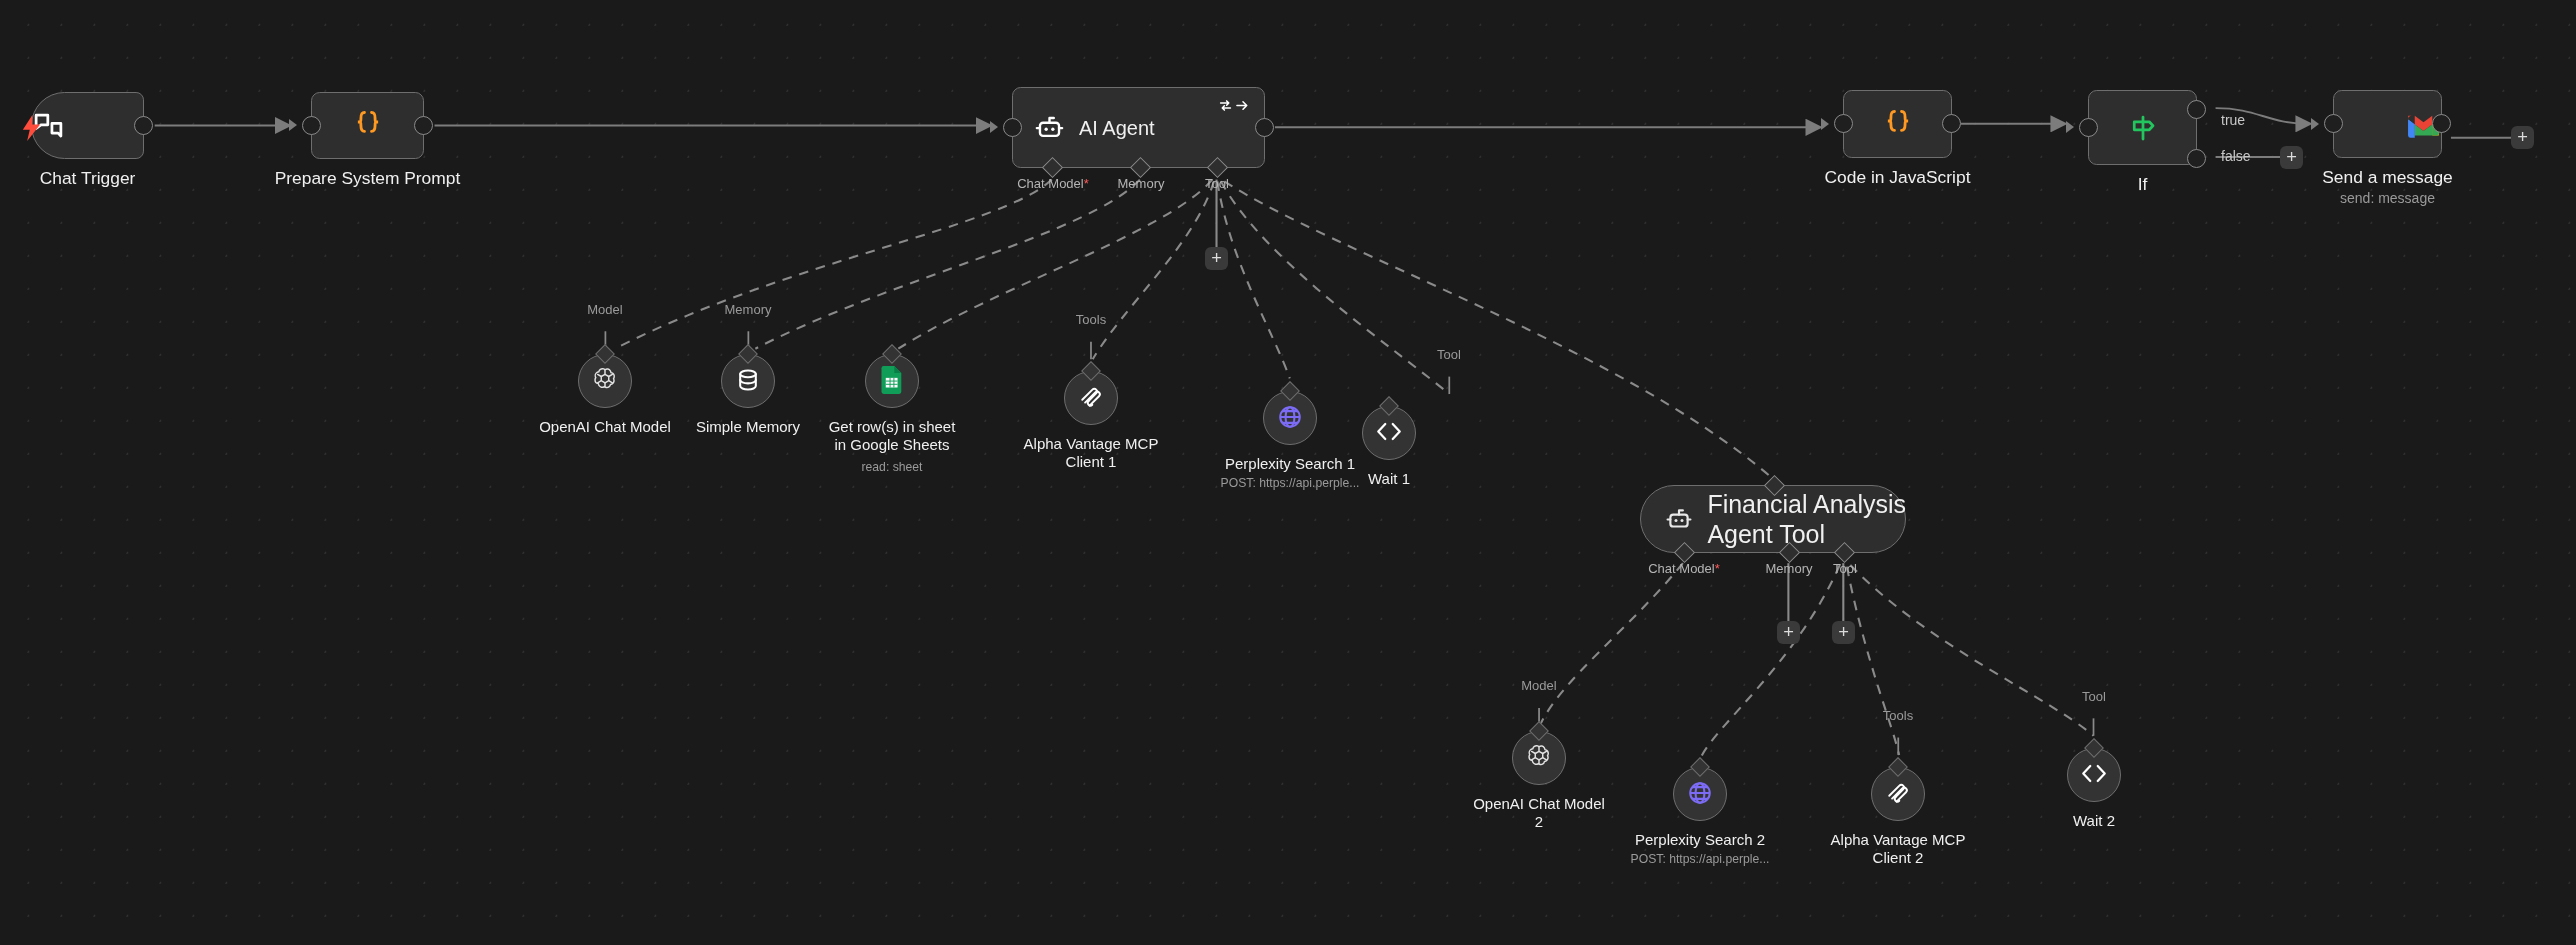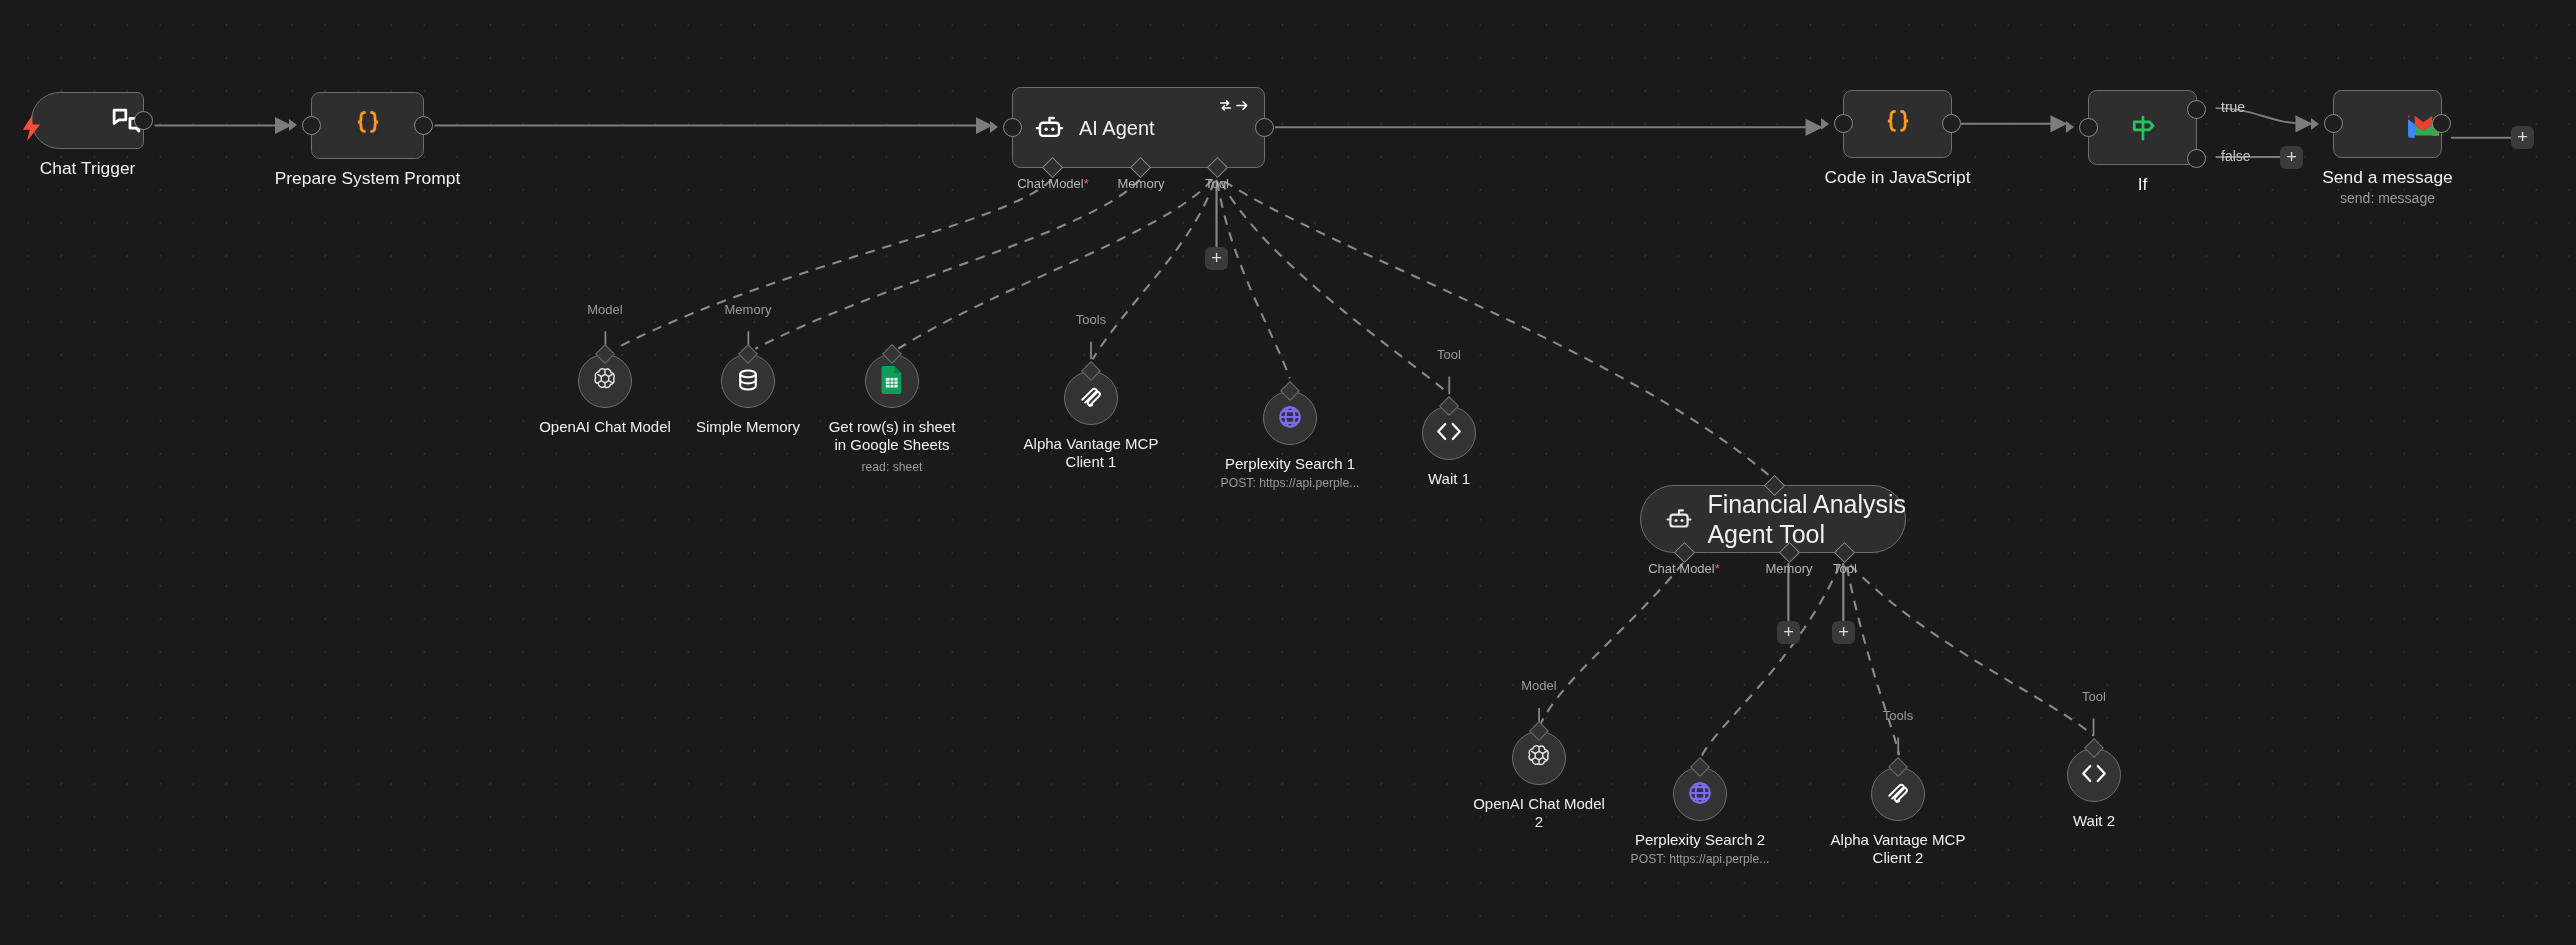--- a/index.html
+++ b/index.html
@@ -171,21 +171,21 @@
 
     <line x1="1395" y1="206" x2="1395" y2="296" stroke="#8a8a8a" stroke-width="2.4"></line>
   </svg>
 
   <div class="bolt" style="left:21px; top:115px;">
     <svg width="21" height="26" viewBox="0 0 24 30">
         <path d="M13 0 L2 17 L10 17 L7 30 L22 11 L13 11 Z" fill="#ff4d3d"></path>
       </svg>
   </div>
 
-  <div class="node trigger" style="left:31px; top:92px; width:113px; height:57px; justify-content:flex-end;">
+  <div class="node trigger" style="left:31px; top:92px; width:113px; height:67px; justify-content:flex-start;">
     <span class="node-icon">
       <svg width="33" height="33" viewBox="0 0 24 24" fill="none" stroke="#ffffff" stroke-width="2" stroke-linejoin="round">
         <path d="M3 4.5h8.5v7H6.5L3 14.2z"></path>
         <path d="M21 10.5h-6.5v7H19l2 2.2z"></path>
       </svg>
     </span>
     <span class="port out"></span>
     <span class="node-title">Chat Trigger</span>
   </div>
 
@@ -254,21 +254,21 @@
         <path d="M5 7h12l3 3.2-3 3.2H5z"></path>
         <line x1="12" y1="3.2" x2="12" y2="20.8"></line>
       </svg>
     </span>
     <span class="arrow-in"></span>
     <span class="port in"></span>
     <span class="port out out2" style="top:8.7px;"></span>
     <span class="port out out2" style="top:58px;"></span>
     <span class="node-title">If</span>
   </div>
-  <span class="branch-label" style="left:2221px; top:99px;">true</span>
+  <span class="branch-label" style="left:2221px; top:112px;">true</span>
   <span class="branch-label" style="left:2221px; top:148px;">false</span>
   <span class="plus-btn" style="left:2280px; top:146px;">+</span>
 
   <div class="node" style="left:2333px; top:90px; width:109px; height:68px; justify-content:flex-end;">
     <span class="node-icon">
       <svg width="35" height="27" viewBox="0 0 48 36">
         <path d="M3 33V11l9 7V33z" fill="#4285F4"></path>
         <path d="M36 33V18l9-7v22z" fill="#FBBC04"></path>
         <path d="M12 18l12 9 12-9V6L24 15 12 6z" fill="#EA4335"></path>
         <path d="M3 11a5 5 0 015-5h4l12 9L12 6H3z" fill="#EA4335"></path>
@@ -383,21 +383,21 @@
         <ellipse cx="12" cy="12" rx="4.1" ry="9"></ellipse>
         <line x1="3" y1="12" x2="21" y2="12"></line>
         <path d="M4.6 6.6h14.8M4.6 17.4h14.8"></path>
       </svg>
     </span>
     <span class="sub-title">Perplexity Search 1</span>
     <span class="sub-sub" style="top:84px;">POST: https://api.perple...</span>
   </div>
 
   <span class="sub-cap" style="left:1449px; top:347px;">Tool</span>
-  <div class="subnode" style="left:1422px; top:406px;justify-content:center;">
+  <div class="subnode" style="left:1362px; top:406px;justify-content:center;">
     <span class="top-diamond"></span>
     <span>
       <svg width="28" height="21" viewBox="0 0 30 22" fill="none" stroke="#ffffff" stroke-width="2.4" stroke-linecap="round" stroke-linejoin="round">
         <path d="M11 3 3.5 11 11 19"></path>
         <path d="M19 3 26.5 11 19 19"></path>
       </svg>
     </span>
     <span class="sub-title">Wait 1</span>
   </div>
 

